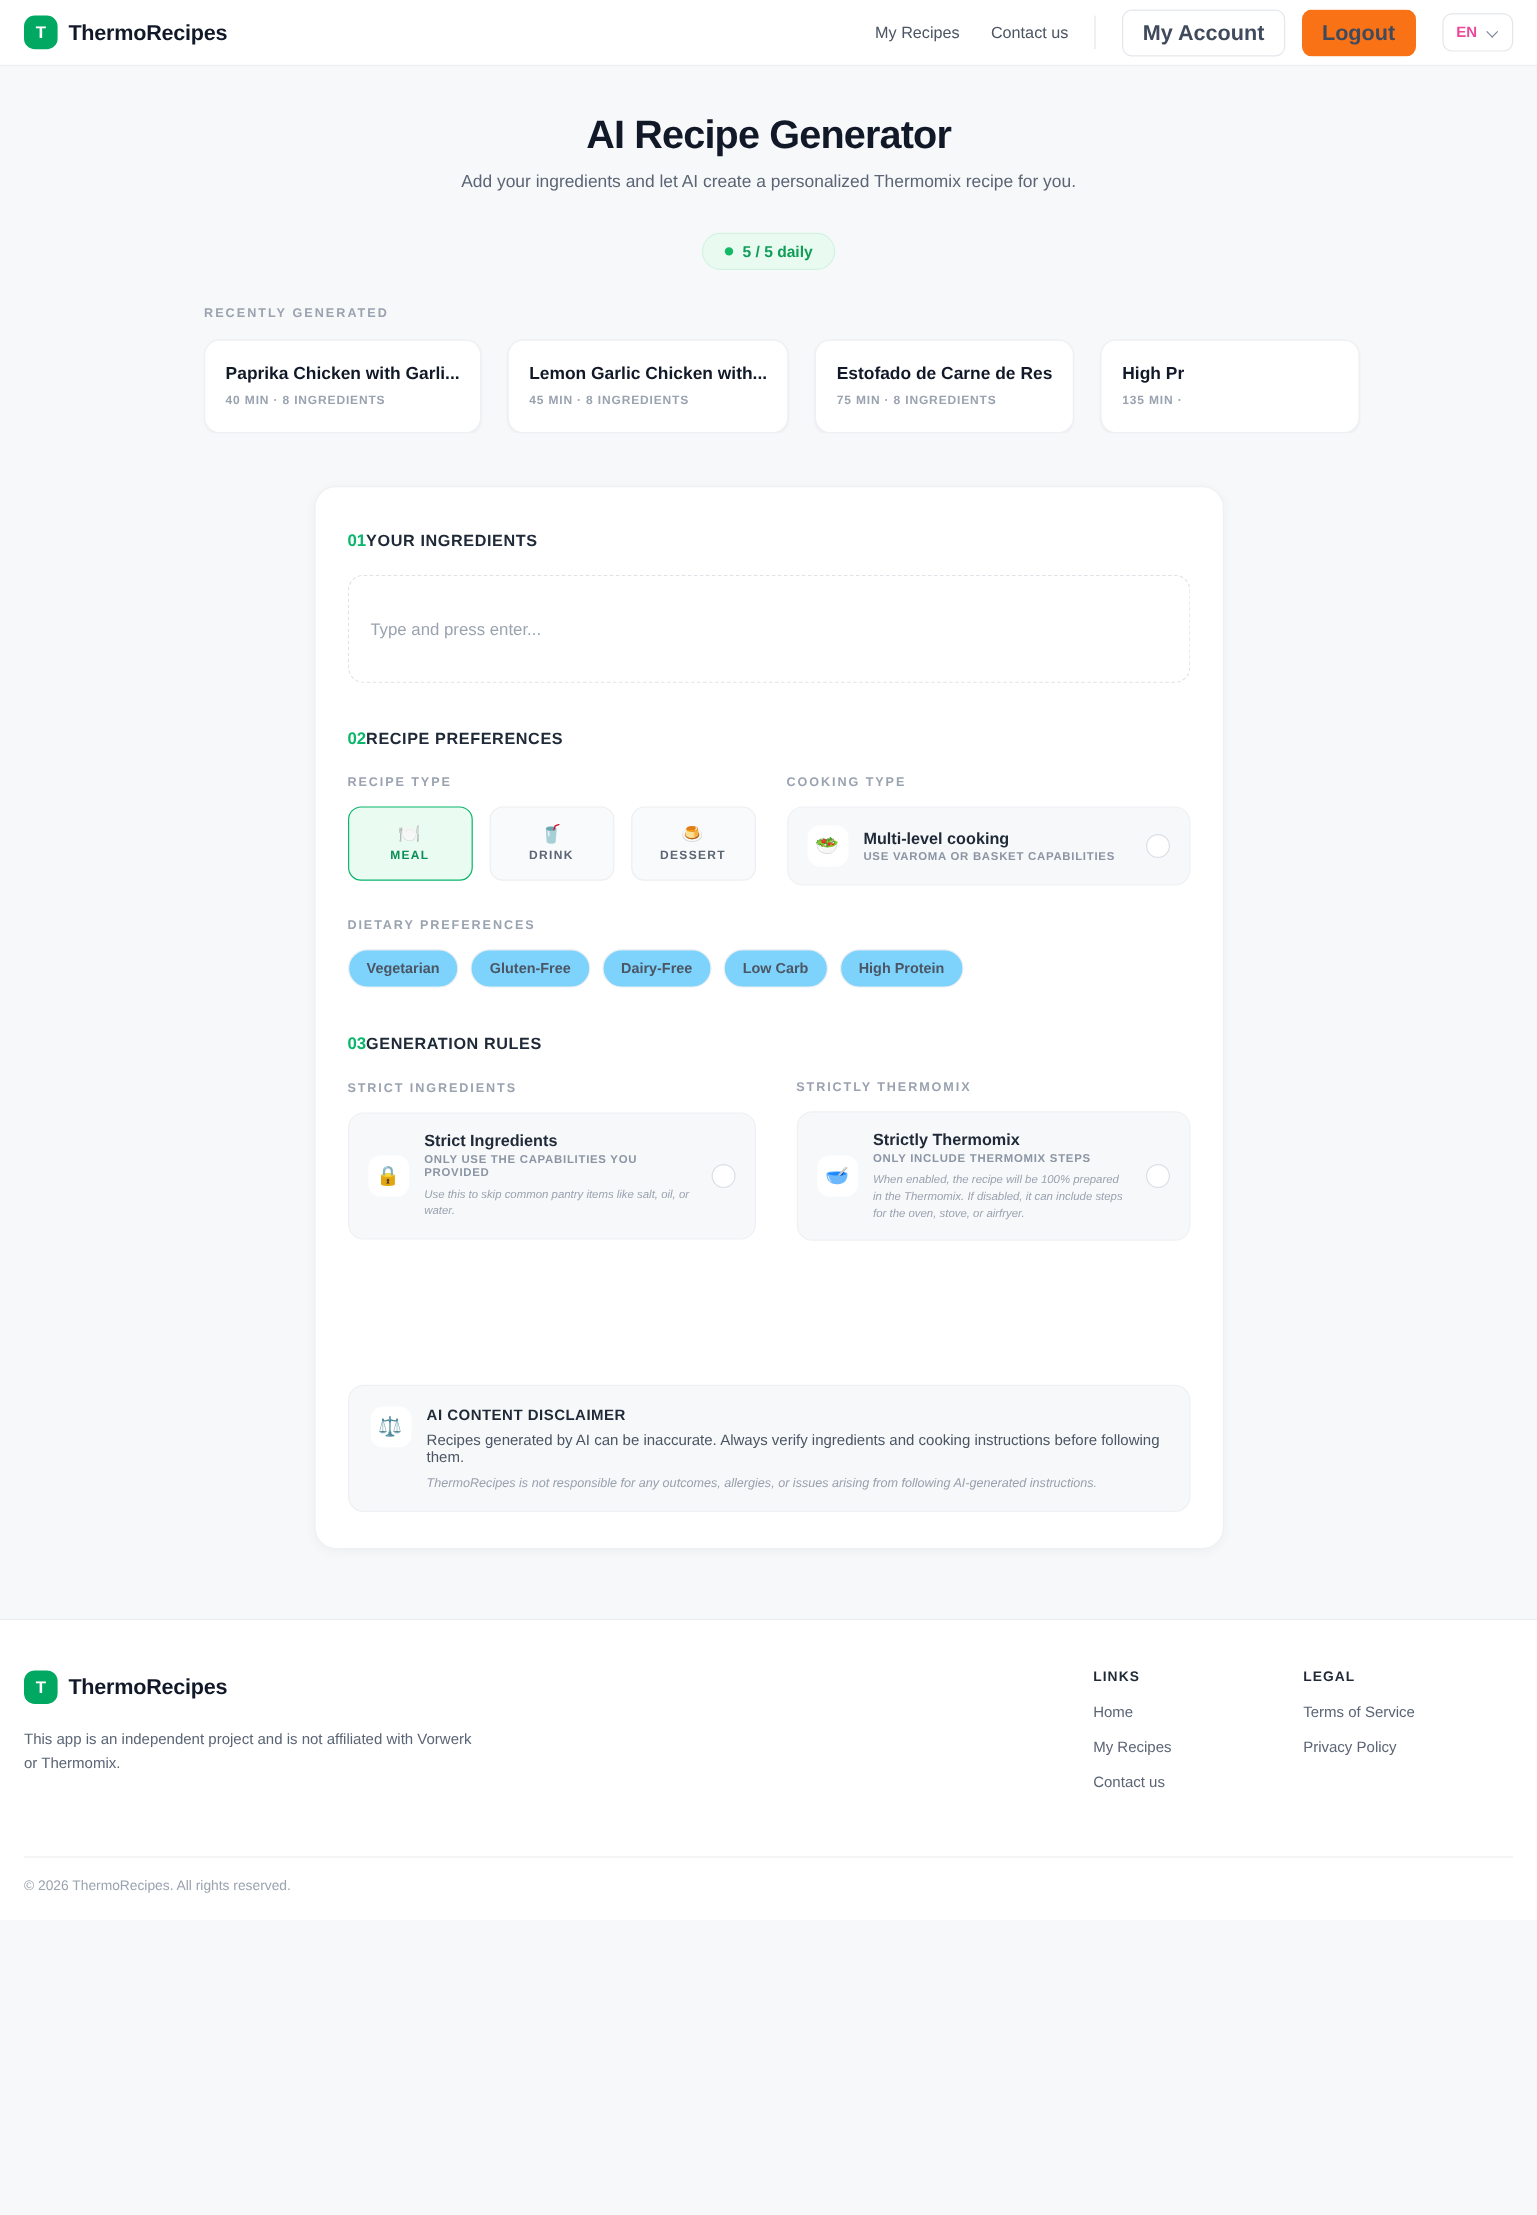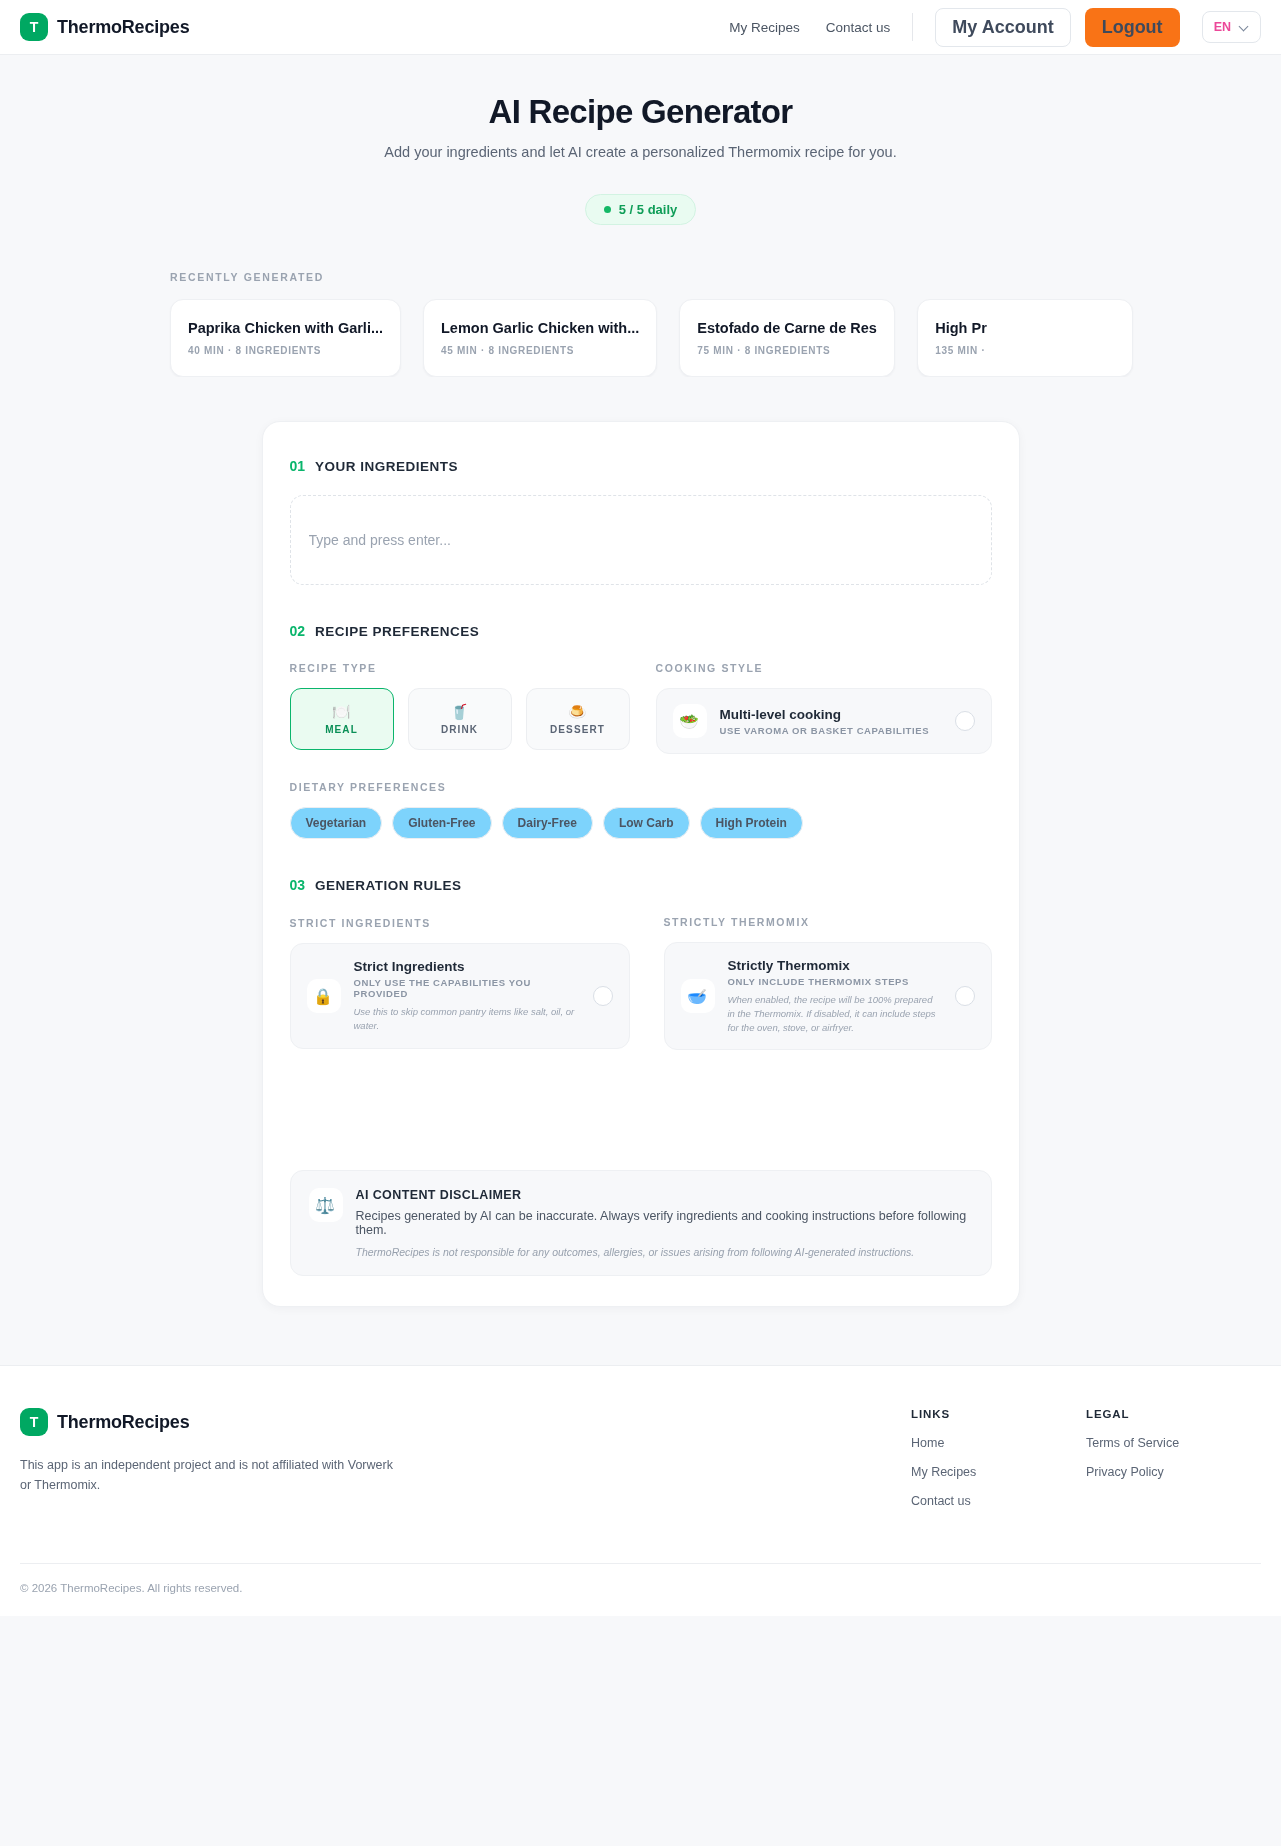--- a/index.html
+++ b/index.html
@@ -97,21 +97,21 @@
     border: 1px solid #d2f3e2;
     color: #0f9d58;
     font-size: 13px;
     font-weight: bold;
     border-radius: 999px;
     padding: 7px 18px;
   }
   .quota-dot { width: 7px; height: 7px; border-radius: 50%; background: #14b866; }
 
   
-  .recent { margin: 46px auto 0; width: 1281px; padding: 0 170px 0 170px; overflow: hidden; }
+  .recent { margin: 30px auto 0; width: 1281px; padding: 0 170px 0 170px; overflow: hidden; }
   .recent-label {
     font-size: 10.5px;
     font-weight: bold;
     letter-spacing: 1.7px;
     color: #9aa3b0;
     margin-bottom: 16px;
   }
   .recent-rail { display: flex; gap: 22px; }
   .recent-card {
     flex: 0 0 216px;
@@ -141,21 +141,21 @@
   
   .panel {
     width: 758px;
     margin: 44px auto 0;
     background: #fff;
     border: 1px solid #eef0f3;
     border-radius: 18px;
     box-shadow: 0 2px 10px rgba(16,24,40,0.04);
     padding: 36px 27px 30px;
   }
-  .step-head { display: flex; align-items: baseline; gap: 10px; }
+  .step-head { display: flex; align-items: baseline; }
   .step-num { color: #0ab56c; font-size: 14px; font-weight: bold; }
   .step-title {
     font-size: 13.5px;
     font-weight: bold;
     letter-spacing: 0.5px;
     color: #1f2937;
   }
   .ing-box {
     margin-top: 21px;
     border: 1.5px dashed #dfe3e8;
@@ -417,21 +417,21 @@
           <span class="type-name">DRINK</span>
         </div>
         <div class="type-card">
           <span class="type-emoji">🍮</span>
           <span class="type-name">DESSERT</span>
         </div>
       </div>
     </div>
 
     <div class="col-right">
-      <div class="sub-label">COOKING STYLE</div>
+      <div class="sub-label">COOKING TYPE</div>
       <div class="opt-card">
         <div class="opt-icon">🥗</div>
         <div class="opt-text">
           <div class="opt-title">Multi-level cooking</div>
           <div class="opt-sub">USE VAROMA OR BASKET CAPABILITIES</div>
         </div>
         <div class="toggle-circle"></div>
       </div>
     </div>
   </div>

